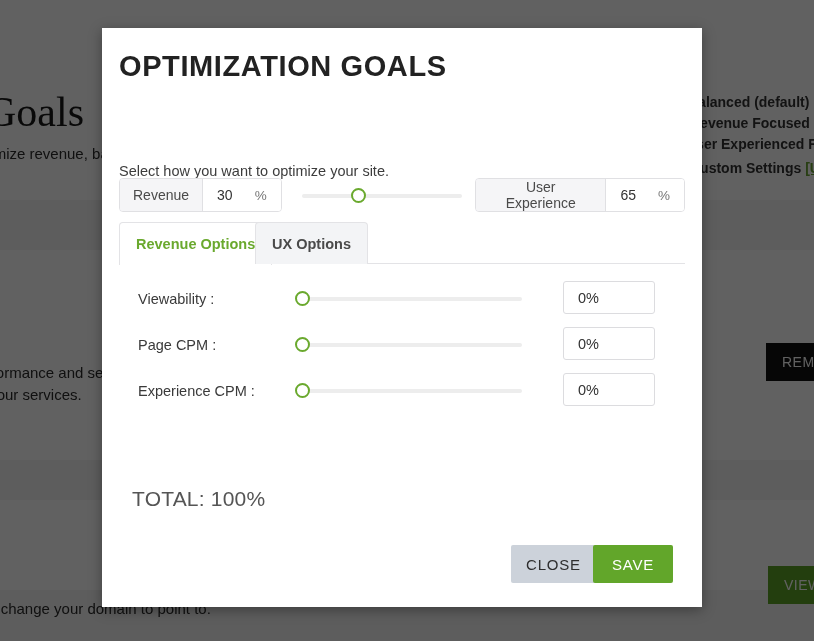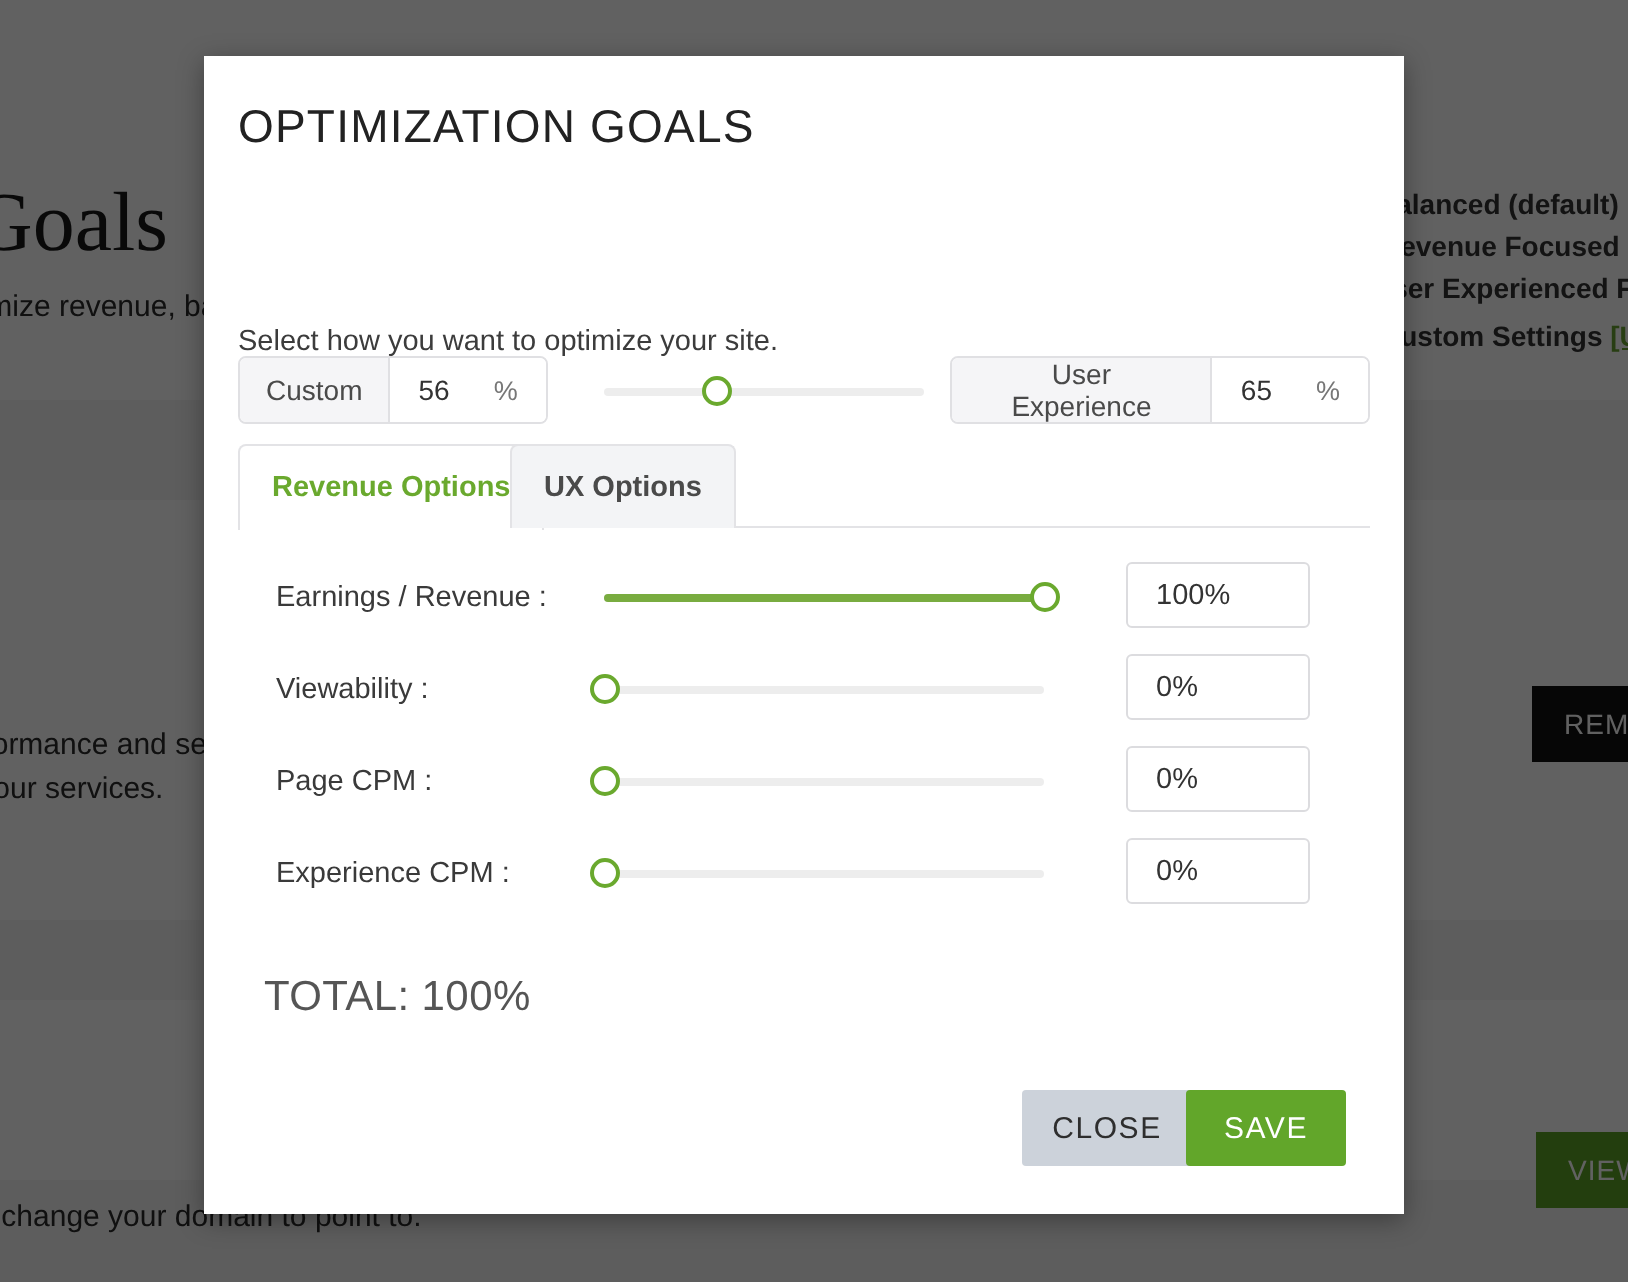--- a/index.html
+++ b/index.html
@@ -132,24 +132,24 @@
     position: relative;
     width: 100%;
     height: 100%;
   }
 
   #modal-title {
     position: absolute;
     left: 17px;
     top: 22px;
     font-family: "Liberation Sans Narrow", "Liberation Sans", sans-serif;
-    font-size: 23px;
+    font-size: 29px;
     letter-spacing: 0.6px;
     color: #222222;
-    font-weight: normal;
+    font-weight: bold;
   }
 
   #modal-subtitle {
     position: absolute;
     left: 17px;
     top: 107px;
     font-size: 14.5px;
     color: #3c3c3c;
     margin-top: 28px;
   }
@@ -410,50 +410,41 @@
 <div id="dim"></div>
 
 <div id="modal">
   <div class="modal-inner">
 
     <div id="modal-title">OPTIMIZATION GOALS</div>
     <div id="modal-subtitle">Select how you want to optimize your site.</div>
 
     <div id="split-row">
       <div class="pill" id="pill-revenue">
-        <div class="pill-label">Custom</div>
-        <div class="pill-value">56</div>
+        <div class="pill-label">Revenue</div>
+        <div class="pill-value">30</div>
         <div class="pill-pct">%</div>
       </div>
 
       <div id="split-track"></div>
       <div id="split-handle" style="left: 232px;"></div>
 
       <div class="pill" id="pill-ux">
         <div class="pill-label">User Experience</div>
         <div class="pill-value">65</div>
         <div class="pill-pct">%</div>
       </div>
     </div>
 
     <div id="tabs">
       <div class="tab active">Revenue Options</div>
       <div class="tab inactive">UX Options</div>
     </div>
 
     <div id="options">
-        <div class="opt-row">
-          <div class="opt-label">Earnings / Revenue :</div>
-          <div class="opt-slider">
-            <div class="opt-track"></div>
-            <div class="opt-fill" style="width: 100%;"></div>
-            <div class="opt-handle" style="left: 100%;"></div>
-          </div>
-          <div class="opt-input">100%</div>
-        </div>
         <div class="opt-row">
           <div class="opt-label">Viewability :</div>
           <div class="opt-slider">
             <div class="opt-track"></div>
             <div class="opt-fill" style="width: 0%;"></div>
             <div class="opt-handle" style="left: 0%;"></div>
           </div>
           <div class="opt-input">0%</div>
         </div>
         <div class="opt-row">

